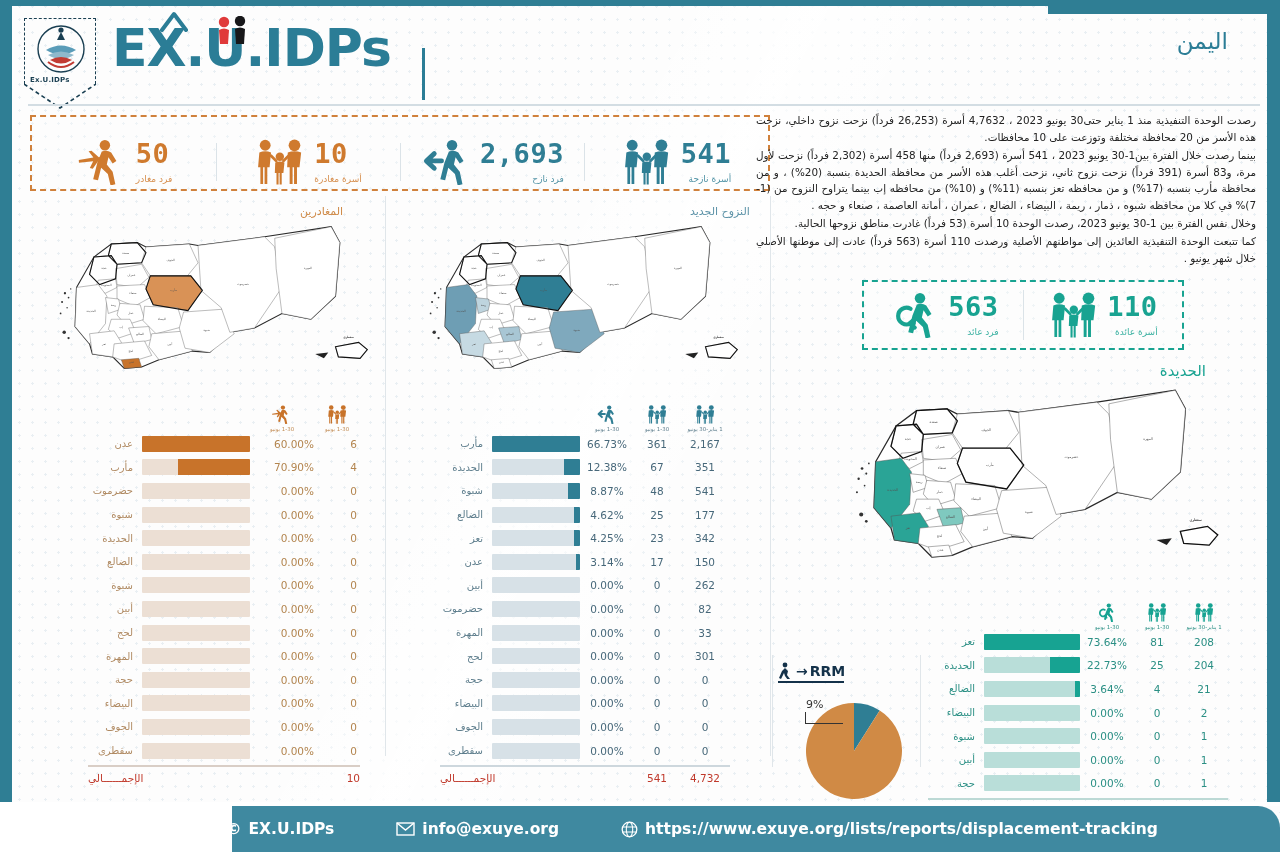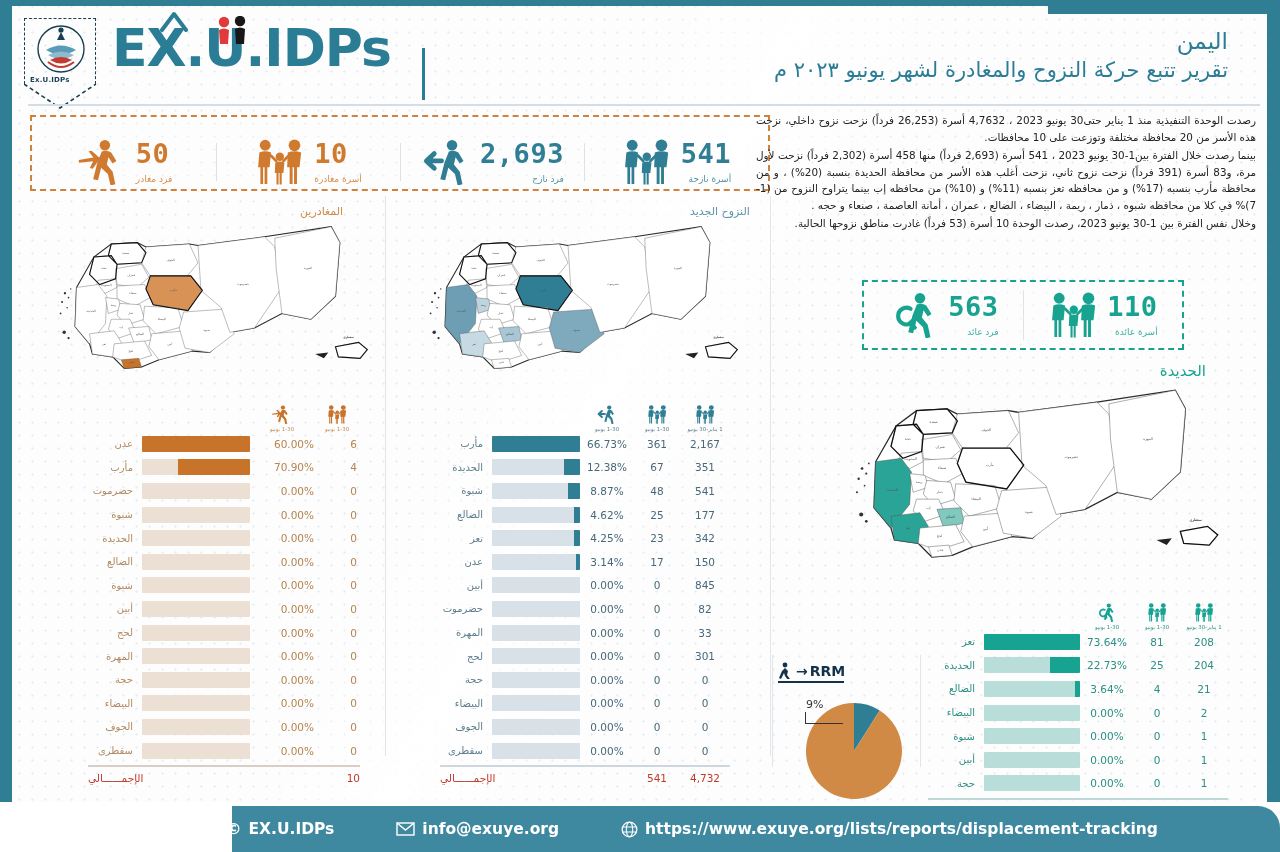--- a/index.html
+++ b/index.html
@@ -190,21 +190,20 @@
       <circle cx="24" cy="5" r="5.2" fill="#18181a"></circle>
       <path d="M3 14 q5 -3 10 0 l-1 14 h-8z" fill="#e03a3a"></path>
       <path d="M19 13 q5 -3 10 0 l-1 15 h-8z" fill="#18181a"></path>
     </svg>
     <div class="brand-text">EX.U.IDPs</div>
     <div class="brand-divider"></div>
   </div>
   <div class="head-rule"></div>
 
   <div class="country">اليمن</div>
-  <div class="rep-title">تقرير تتبع حركة النزوح والمغادرة لشهر يونيو ٢٠٢٣ م</div>
 
   <div class="kpi-strip" id="kpiStrip">
     <div class="kpi">
       <div class="kpi-icn">
           <svg width="51.52" height="46" viewBox="0 0 48 44">
       <circle cx="27" cy="6" r="5" fill="#cf7a2e"></circle>
       <path d="M24 12 q5 -2 9 1 l5 8 -3.6 2.4 -4-6 -1.6 7 5.6 7 2.6 12 -4.6 1 -2.6-11 -6.4-6 -3 12 -4.6-1 4-16z" fill="#cf7a2e"></path>
       <path d="M2 20 l14 -2.2 -4.6 -6 2.8 -.6 7 6.2 4.6 -.6 -.4 3.4 -4.6 .6 -5.4 7.6 -2.8 -.6 3.2 -6.6 -13.6 1.4z" fill="#cf7a2e"></path>
           </svg>
         </div>
@@ -259,20 +258,21 @@
         <div class="kpi-num" style="color:#2f7e94">541</div>
         <div class="kpi-lab" style="color:#2f7e94">أسرة نازحة</div>
       </div>
     </div>
     </div>
 
   <div class="narr" id="narr">
       <p>رصدت الوحدة التنفيذية منذ 1 يناير حتى30 يونيو 2023 ، 4,7632 أسرة (26,253 فرداً) نزحت نزوح داخلي، نزحت هذه الأسر من 20 محافظة مختلفة وتوزعت على 10 محافظات.</p>
       <p>بينما رصدت خلال الفترة بين1-30 يونيو 2023 ، 541 أسرة (2,693 فرداً) منها 458 أسرة (2,302 فرداً) نزحت لأول مرة، و83 أسرة (391 فرداً) نزحت نزوح ثاني، نزحت أغلب هذه الأسر من محافظة الحديدة بنسبة (20%) ، و من محافظة مأرب بنسبه (17%) و من محافظه تعز بنسبه (11%) و (10%) من محافظه إب بينما يتراوح النزوح من (1-7)% في كلا من محافظه شبوه ، ذمار ، ريمة ، البيضاء ، الضالع ، عمران ، أمانة العاصمة ، صنعاء و حجه .</p>
       <p>وخلال نفس الفترة بين 1-30 يونيو 2023، رصدت الوحدة 10 أسرة (53 فرداً) غادرت مناطق نزوحها الحالية.</p>
+      <p>كما تتبعت الوحدة التنفيذية العائدين إلى مواطنهم الأصلية ورصدت 110 أسرة (563 فرداً) عادت إلى موطنها الأصلي خلال شهر يونيو .</p>
     </div>
 
   <div class="ret-strip" id="retStrip">
     <div class="kpi">
       <div class="kpi-icn">
           <svg width="51.52" height="46" viewBox="0 0 48 44">
       <circle cx="29" cy="6" r="5" fill="#18a391"></circle>
       <path d="M26 12 q5 -2 9 1 l5 8 -3.6 2.4 -4-6 -1.6 7 5.6 7 2.6 12 -4.6 1 -2.6-11 -6.4-6 -3 12 -4.6-1 4-16z" fill="#18a391"></path>
       <path d="M20 16 a8 8 0 1 0 0 14 h3" fill="none" stroke="#18a391" stroke-width="4" stroke-linecap="round"></path>
       <path d="M24 26 l-5 4 5 4" fill="none" stroke="#18a391" stroke-width="4" stroke-linecap="round" stroke-linejoin="round"></path>
@@ -772,21 +772,21 @@
         <div class="cell" style="width:46px">17</div>
         <div class="cell" style="width:54px">3.14%</div>
         <div class="barcell" style="width:88px">
               <div class="bar-bg">
             <div class="bar-fg" style="width:4.7%"></div>
           </div>
         </div>
         <div class="gov" style="width:52px">عدن</div>
       </div>
       <div class="row">
-        <div class="cell" style="width:50px">845</div>
+        <div class="cell" style="width:50px">262</div>
         <div class="cell" style="width:46px">0</div>
         <div class="cell" style="width:54px">0.00%</div>
         <div class="barcell" style="width:88px">
               <div class="bar-bg">
             <div class="bar-fg" style="width:0.0%"></div>
           </div>
         </div>
         <div class="gov" style="width:52px">أبين</div>
       </div>
       <div class="row">

